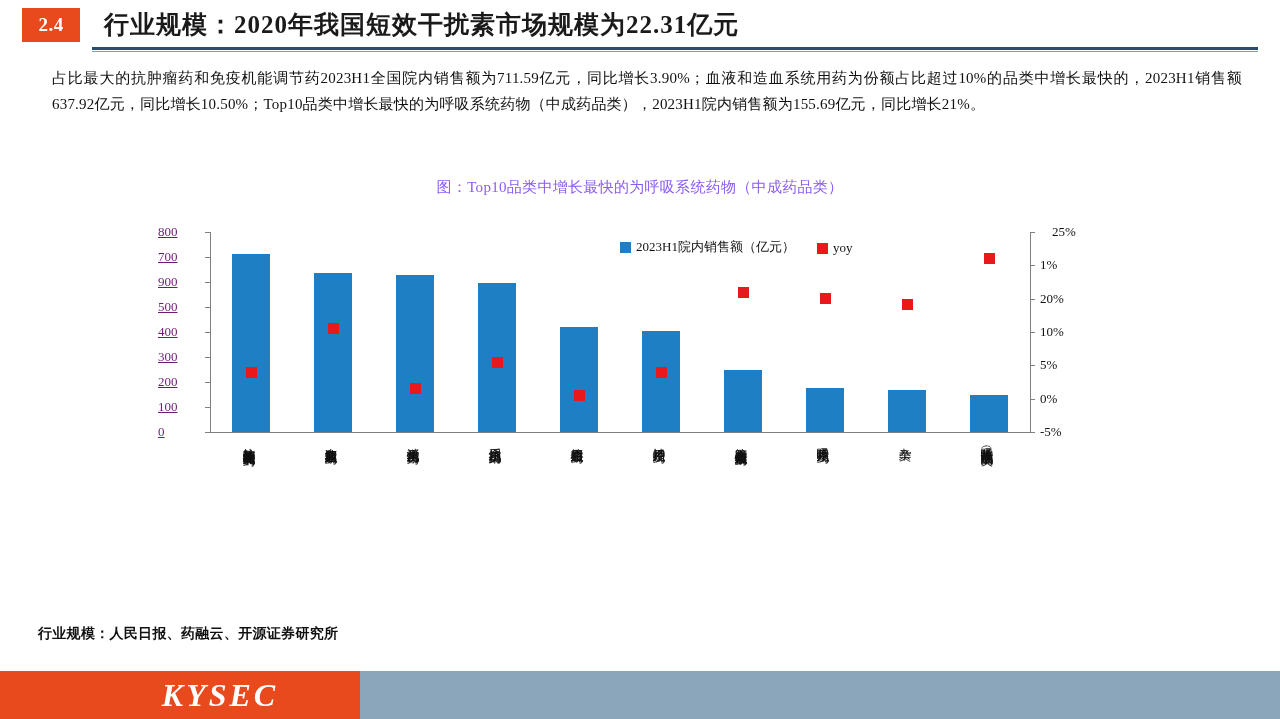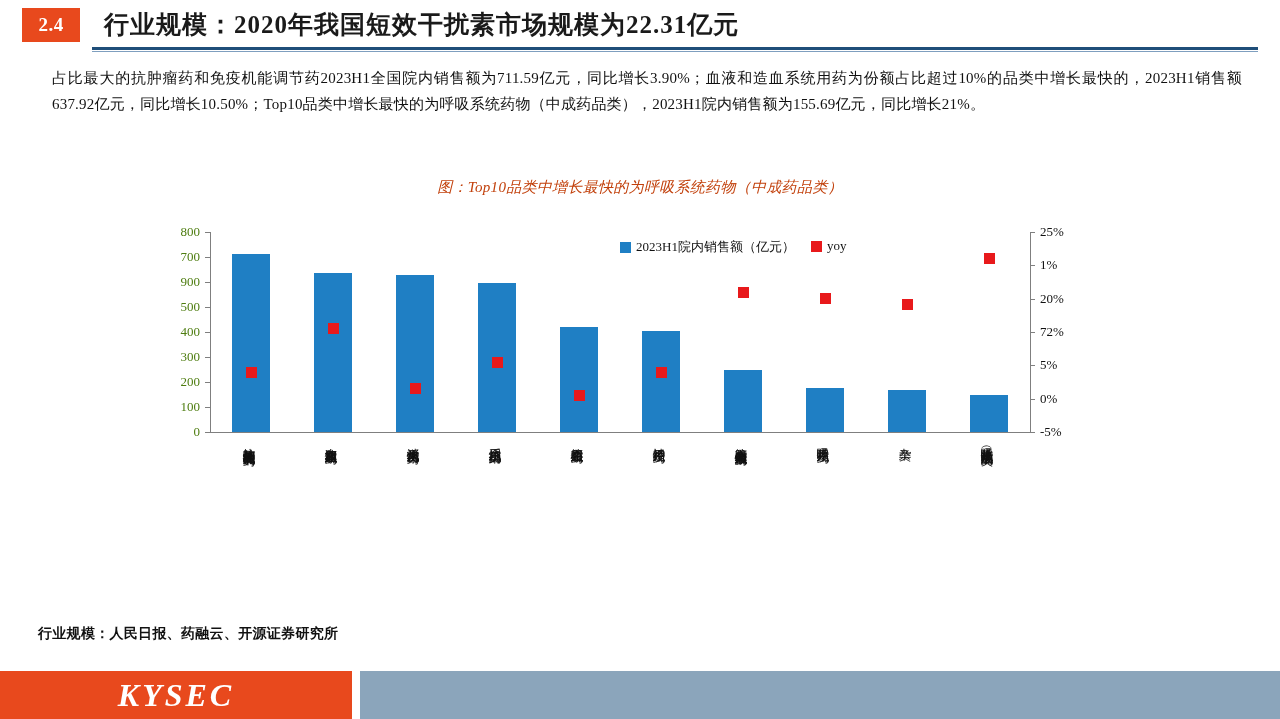--- a/index.html
+++ b/index.html
@@ -80,23 +80,22 @@
   }
 
   
   .chart-caption {
     position: absolute;
     top: 178px;
     left: 0;
     width: 1280px;
     text-align: center;
     font-size: 15px;
-    color: #c2410c;
+    color: #8b5cf6;
     letter-spacing: 0.3px;
-    font-style: italic;
   }
 
   
   .chart-area {
     position: absolute;
     left: 160px;
     top: 222px;
     width: 930px;
     height: 400px;
   }
@@ -133,26 +132,27 @@
     background: #7f7f7f;
   }
   .tick-left, .tick-right {
     position: absolute;
     width: 5px;
     height: 1px;
     background: #7f7f7f;
   }
   .ylabel-left {
     position: absolute;
-    text-align: right;
+    text-align: left;
     width: 42px;
     font-size: 13px;
     font-family: "Liberation Serif", serif;
-    color: #4d7c0f;
+    color: #701a75;
     transform: translateY(-8px);
+    text-decoration: underline;
   }
   .ylabel-right {
     position: absolute;
     text-align: left;
     width: 48px;
     font-size: 13px;
     font-family: "Liberation Serif", serif;
     color: #111111;
     transform: translateY(-8px);
   }
@@ -179,21 +179,22 @@
     letter-spacing: 0.5px;
     white-space: nowrap;
   }
 
   
   .legend {
     position: absolute;
     left: 460px;
     top: 16px;
     display: flex;
-    align-items: flex-start;
+    align-items: flex-end;
+    gap: 6px;
     font-size: 13px;
     color: #111111;
   }
   .legend-item {
     display: flex;
     align-items: center;
     gap: 5px;
     margin-right: 16px;
   }
   .legend-swatch-bar {
@@ -222,20 +223,21 @@
   .footer-left {
     position: absolute;
     left: 0;
     top: 671px;
     width: 352px;
     height: 48px;
     background: #e8491d;
     display: flex;
     align-items: center;
     justify-content: center;
+    padding-left: 44px;
   }
   .footer-logo {
     font-family: "Liberation Serif", serif;
     font-weight: bold;
     font-style: italic;
     font-size: 32px;
     color: #ffffff;
     letter-spacing: 3px;
   }
   .footer-right {
@@ -298,27 +300,27 @@
       <div class="ylabel-left" style="left: -2px; top: 10px;">800</div>
     </div>
   <div id="ticks-right">
       <div class="tick-right" style="left: 870px; top: 210px;"></div>
       <div class="ylabel-right" style="left: 880px; top: 210px;">-5%</div>
       <div class="tick-right" style="left: 870px; top: 176.667px;"></div>
       <div class="ylabel-right" style="left: 880px; top: 176.667px;">0%</div>
       <div class="tick-right" style="left: 870px; top: 143.333px;"></div>
       <div class="ylabel-right" style="left: 880px; top: 143.333px;">5%</div>
       <div class="tick-right" style="left: 870px; top: 110px;"></div>
-      <div class="ylabel-right" style="left: 880px; top: 110px;">72%</div>
+      <div class="ylabel-right" style="left: 880px; top: 110px;">10%</div>
       <div class="tick-right" style="left: 870px; top: 76.6667px;"></div>
       <div class="ylabel-right" style="left: 880px; top: 76.6667px;">20%</div>
       <div class="tick-right" style="left: 870px; top: 43.3333px;"></div>
       <div class="ylabel-right" style="left: 880px; top: 43.3333px;">1%</div>
       <div class="tick-right" style="left: 870px; top: 10px;"></div>
-      <div class="ylabel-right" style="left: 880px; top: 10px;">25%</div>
+      <div class="ylabel-right" style="left: 880px; top: 10px; text-align: center;">25%</div>
     </div>
 
   <div class="plot" id="plot">
       <div class="bar" style="left: 22px; width: 38px; height: 177.898px; background: rgb(31, 127, 196);"></div>
       <div class="bar" style="left: 104px; width: 38px; height: 159.48px; background: rgb(31, 127, 196);"></div>
       <div class="bar" style="left: 186px; width: 38px; height: 157.5px; background: rgb(31, 127, 196);"></div>
       <div class="bar" style="left: 268px; width: 38px; height: 148.75px; background: rgb(31, 127, 196);"></div>
       <div class="bar" style="left: 350px; width: 38px; height: 105px; background: rgb(31, 127, 196);"></div>
       <div class="bar" style="left: 432px; width: 38px; height: 101.25px; background: rgb(31, 127, 196);"></div>
       <div class="bar" style="left: 514px; width: 38px; height: 62.5px; background: rgb(31, 127, 196);"></div>

